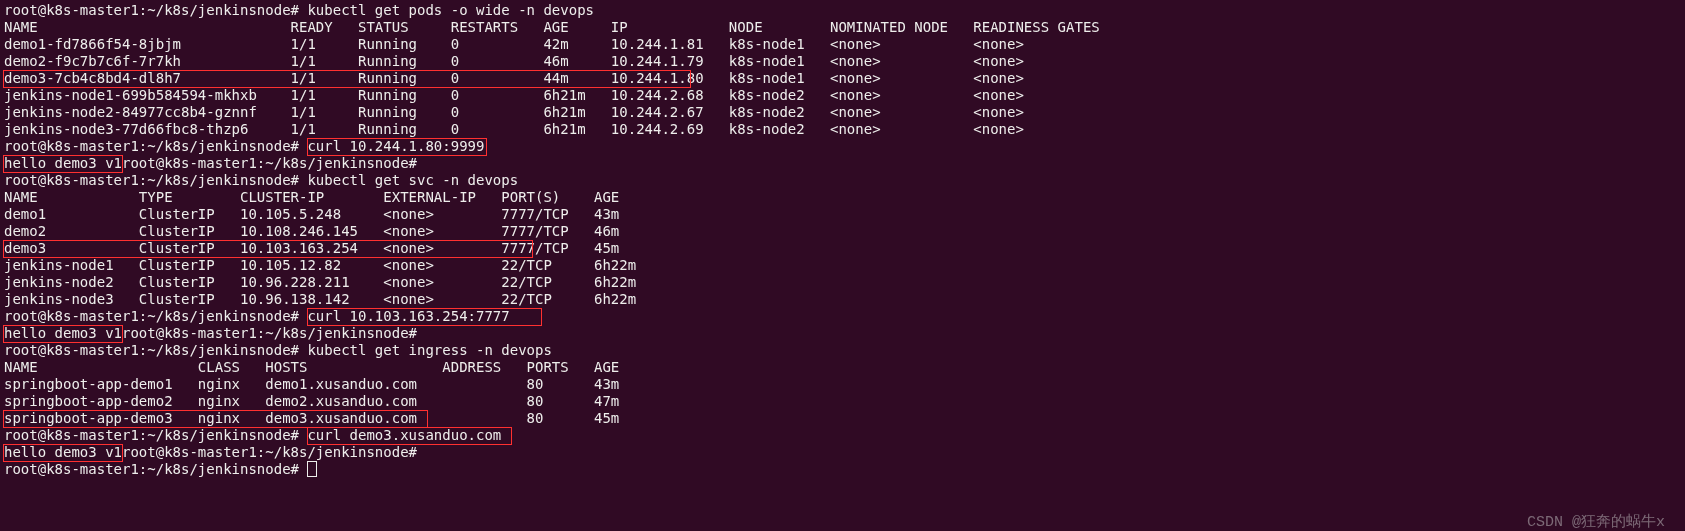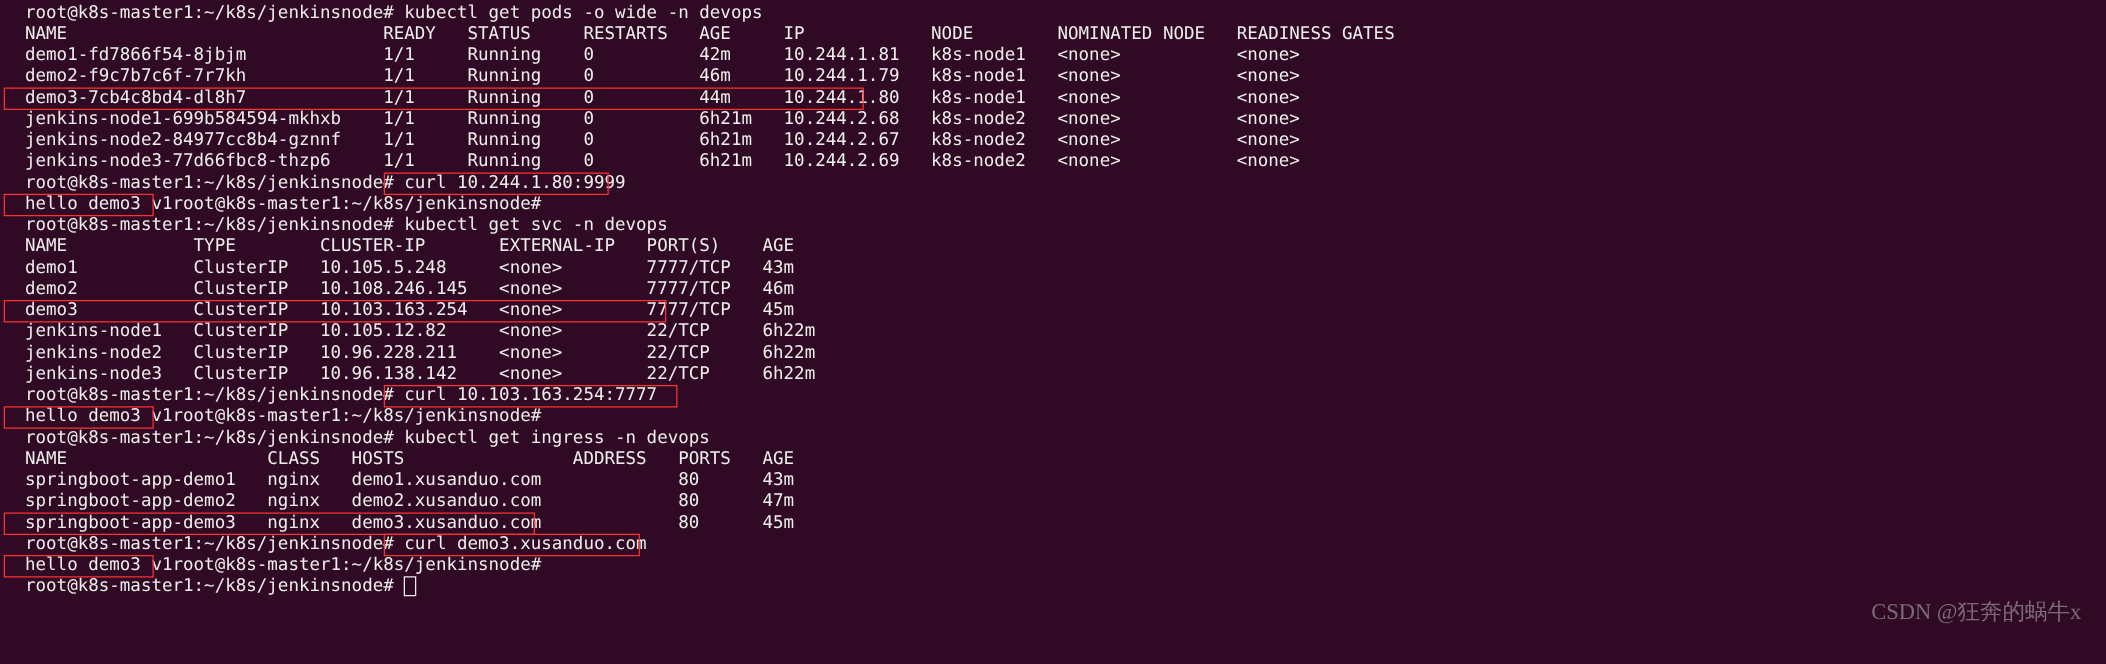--- a/index.html
+++ b/index.html
@@ -8,43 +8,43 @@
     width: 1685px;
     height: 531px;
     background: #300a24;
     font-family: "DejaVu Sans Mono", "Ubuntu Mono", monospace;
     font-size: 14px;
     color: #eeeeec;
     overflow: hidden;
     position: relative;
   }
   .term {
-    padding: 2px 20px;
+    padding: 2px 4px;
     white-space: pre;
     line-height: 17px;
   }
   .box {
     position: absolute;
     border: 1px solid #ff3030;
     box-sizing: border-box;
   }
   .cursor {
     display: inline-block;
     width: 8px;
     height: 14px;
     border: 1px solid #eeeeec;
     vertical-align: text-bottom;
   }
   .watermark {
     position: absolute;
     right: 20px;
-    bottom: 30px;
+    bottom: 0;
     color: rgba(200,200,200,0.5);
-    font-family: Liberation Serif, serif;
-    font-size: 18px;
+    font-family: Liberation Mono, monospace;
+    font-size: 15px;
   }
 </style>
 </head>
 <body>
 
 <div class="term" id="term">root@k8s-master1:~/k8s/jenkinsnode# kubectl get pods -o wide -n devops
 NAME                              READY   STATUS     RESTARTS   AGE     IP            NODE        NOMINATED NODE   READINESS GATES
 demo1-fd7866f54-8jbjm             1/1     Running    0          42m     10.244.1.81   k8s-node1   &lt;none&gt;           &lt;none&gt;
 demo2-f9c7b7c6f-7r7kh             1/1     Running    0          46m     10.244.1.79   k8s-node1   &lt;none&gt;           &lt;none&gt;
 demo3-7cb4c8bd4-dl8h7             1/1     Running    0          44m     10.244.1.80   k8s-node1   &lt;none&gt;           &lt;none&gt;

